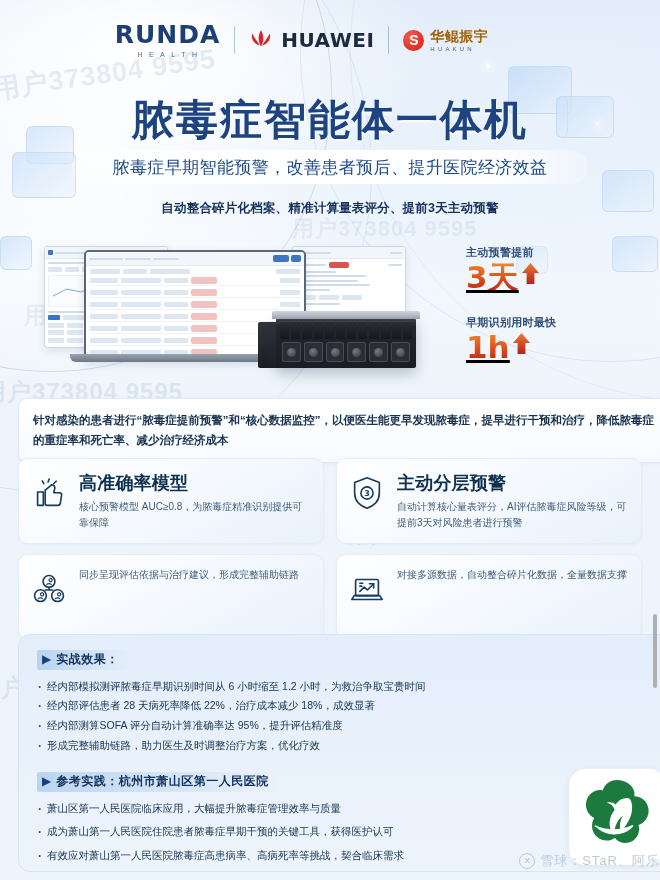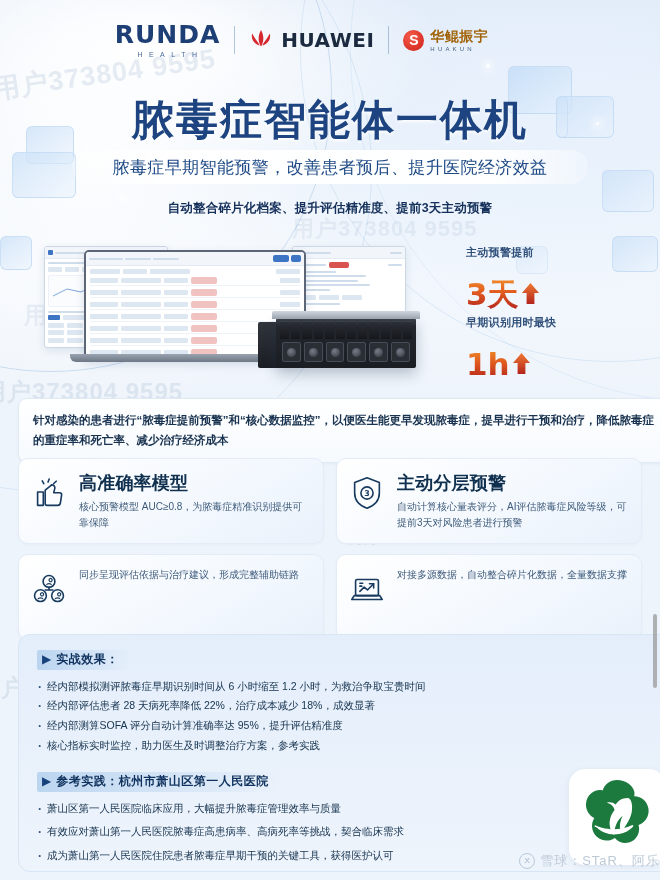--- a/index.html
+++ b/index.html
@@ -116,21 +116,21 @@
   .server .fan{flex:1;border-radius:2px;background:#2a2e35;border:1px solid #474d57;
      display:flex;align-items:center;justify-content:center;}
   .server .fan i{display:block;width:9px;height:9px;border-radius:50%;
      background:radial-gradient(circle at 40% 35%,#767d88,#2e3239);}
   .server-side{position:absolute;left:258px;top:322px;width:20px;height:46px;
      background:linear-gradient(180deg,#31353c,#1b1e23);border-radius:2px 0 0 2px;}
 
   
   .stat{position:absolute;text-align:left;}
   .stat .cap{font-size:11px;color:#2f4f79;font-weight:700;letter-spacing:.3px;}
-  .stat .val{display:flex;align-items:center;gap:2px;margin-top:19px;}
+  .stat .val{display:flex;align-items:flex-start;gap:2px;margin-top:2px;text-decoration:underline;}
   .stat .num{font-size:31px;font-weight:800;line-height:1;
      background:linear-gradient(180deg,#f08a2a 0%,#e0591f 45%,#b3231c 100%);
      -webkit-background-clip:text;background-clip:text;color:transparent;
      font-family:"DejaVu Sans",sans-serif;}
   .arrow-up{width:19px;height:24px;position:relative;margin-bottom:2px;}
   .arrow-up svg{display:block;}
   .stat1{left:466px;top:245px;}
   .stat2{left:466px;top:315px;}
 
   
@@ -246,21 +246,21 @@
         <span class="hk-cn">华鲲振宇</span>
         <span class="hk-en">HUAKUN</span>
       </span>
     </div>
   </div>
 
   <div class="hero-title">脓毒症智能体一体机</div>
   <div class="hero-sub-wrap">
     <span class="hero-sub">脓毒症早期智能预警，改善患者预后、提升医院经济效益</span>
   </div>
-  <div class="hero-tag">自动整合碎片化档案、提升评估精准度、提前3天主动预警</div>
+  <div class="hero-tag">自动整合碎片化档案、精准计算量表评分、提前3天主动预警</div>
 
   <div class="behind-screen">
     <div class="ui-top">
       <span class="ui-dot"></span>
       <span class="ui-line" style="width:30px;"></span>
       <span class="ui-line" style="width:14px;margin-left:auto;"></span>
     </div>
     <div class="ui-body">
       <span class="ui-line" style="width:52px;"></span>
       <div class="ui-row">
@@ -541,31 +541,31 @@
   <div class="panel">
 
     <div class="sec-h">
       <span class="tri">▶</span>
       <span class="ttl">实战效果：</span>
     </div>
     <ul class="bullets">
       <li>经内部模拟测评脓毒症早期识别时间从 6 小时缩至 1.2 小时，为救治争取宝贵时间</li>
       <li>经内部评估患者 28 天病死率降低 22%，治疗成本减少 18%，成效显著</li>
       <li>经内部测算SOFA 评分自动计算准确率达 95%，提升评估精准度</li>
-      <li>核心指标实时监控，助力医生及时调整治疗方案，参考实践</li>
+      <li>形成完整辅助链路，助力医生及时调整治疗方案，优化疗效</li>
     </ul>
 
     <div class="sec-h" style="margin-top:14px;">
       <span class="tri">▶</span>
       <span class="ttl">参考实践：杭州市萧山区第一人民医院</span>
     </div>
     <ul class="bullets spaced" style="width:470px;">
       <li>萧山区第一人民医院临床应用，大幅提升脓毒症管理效率与质量</li>
+      <li>成为萧山第一人民医院住院患者脓毒症早期干预的关键工具，获得医护认可</li>
       <li>有效应对萧山第一人民医院脓毒症高患病率、高病死率等挑战，契合临床需求</li>
-      <li>成为萧山第一人民医院住院患者脓毒症早期干预的关键工具，获得医护认可</li>
     </ul>
 
     <div class="hosp-logo">
       <svg viewBox="0 0 100 100" width="86" height="86">
         <g fill="#1c7a3f">
           <path d="M50 7c-8.2 0-14.6 5.2-16.6 12.2C25.6 17 17 22.6 14.6 30.8c-2.4 8.2 1.6 16.6 9 20.4 -4.2 6.6-3.4 15.6 2.6 21.4 6 5.8 15 6.2 21.4 1.8 4.6 5.8 13 7.6 19.8 3.8 6.8-3.8 9.8-11.8 7.6-19 7.8-2.6 12.8-10.4 11.6-18.8C85.4 31.8 78.4 25.8 70 25.8c.4-1.8.4-3.4.2-5C68.6 13.2 60 7 50 7z"></path>
         </g>
         <g fill="#ffffff">
           <path d="M62 28c-6 0-10.8 3.2-13.6 7.6 -2.8-2.4-6.6-3.4-10.2-2.2 4.8 1 8 4.2 9 8.4 -4.2 5-6.4 11.6-5.6 18.4 .4 3.6 1.6 6.8 3.4 9.6 .6 .9 2 .5 2-.6 .2-8.4 3.6-15.6 9.6-20.6 -3 5.6-4 11.8-2.6 18 .2 1 1.5 1.2 2 .3 4.8-8 9.4-14.4 11-21.8C68.6 36.8 67 28 62 28z"></path>
           <path d="M26 62c6.6 6.6 16.4 9.6 26.6 7.8 6.4-1.1 12-4.2 16-8.6 .8-.9-.2-2.2-1.3-1.7 -10.6 5.2-23.6 6-34.8 3 -2.6-.7-5-1.6-7.2-2.7 -1-.5-1.9 .8-1.1 1.6 .5 .2 1.3 .4 1.8 .6z"></path>

